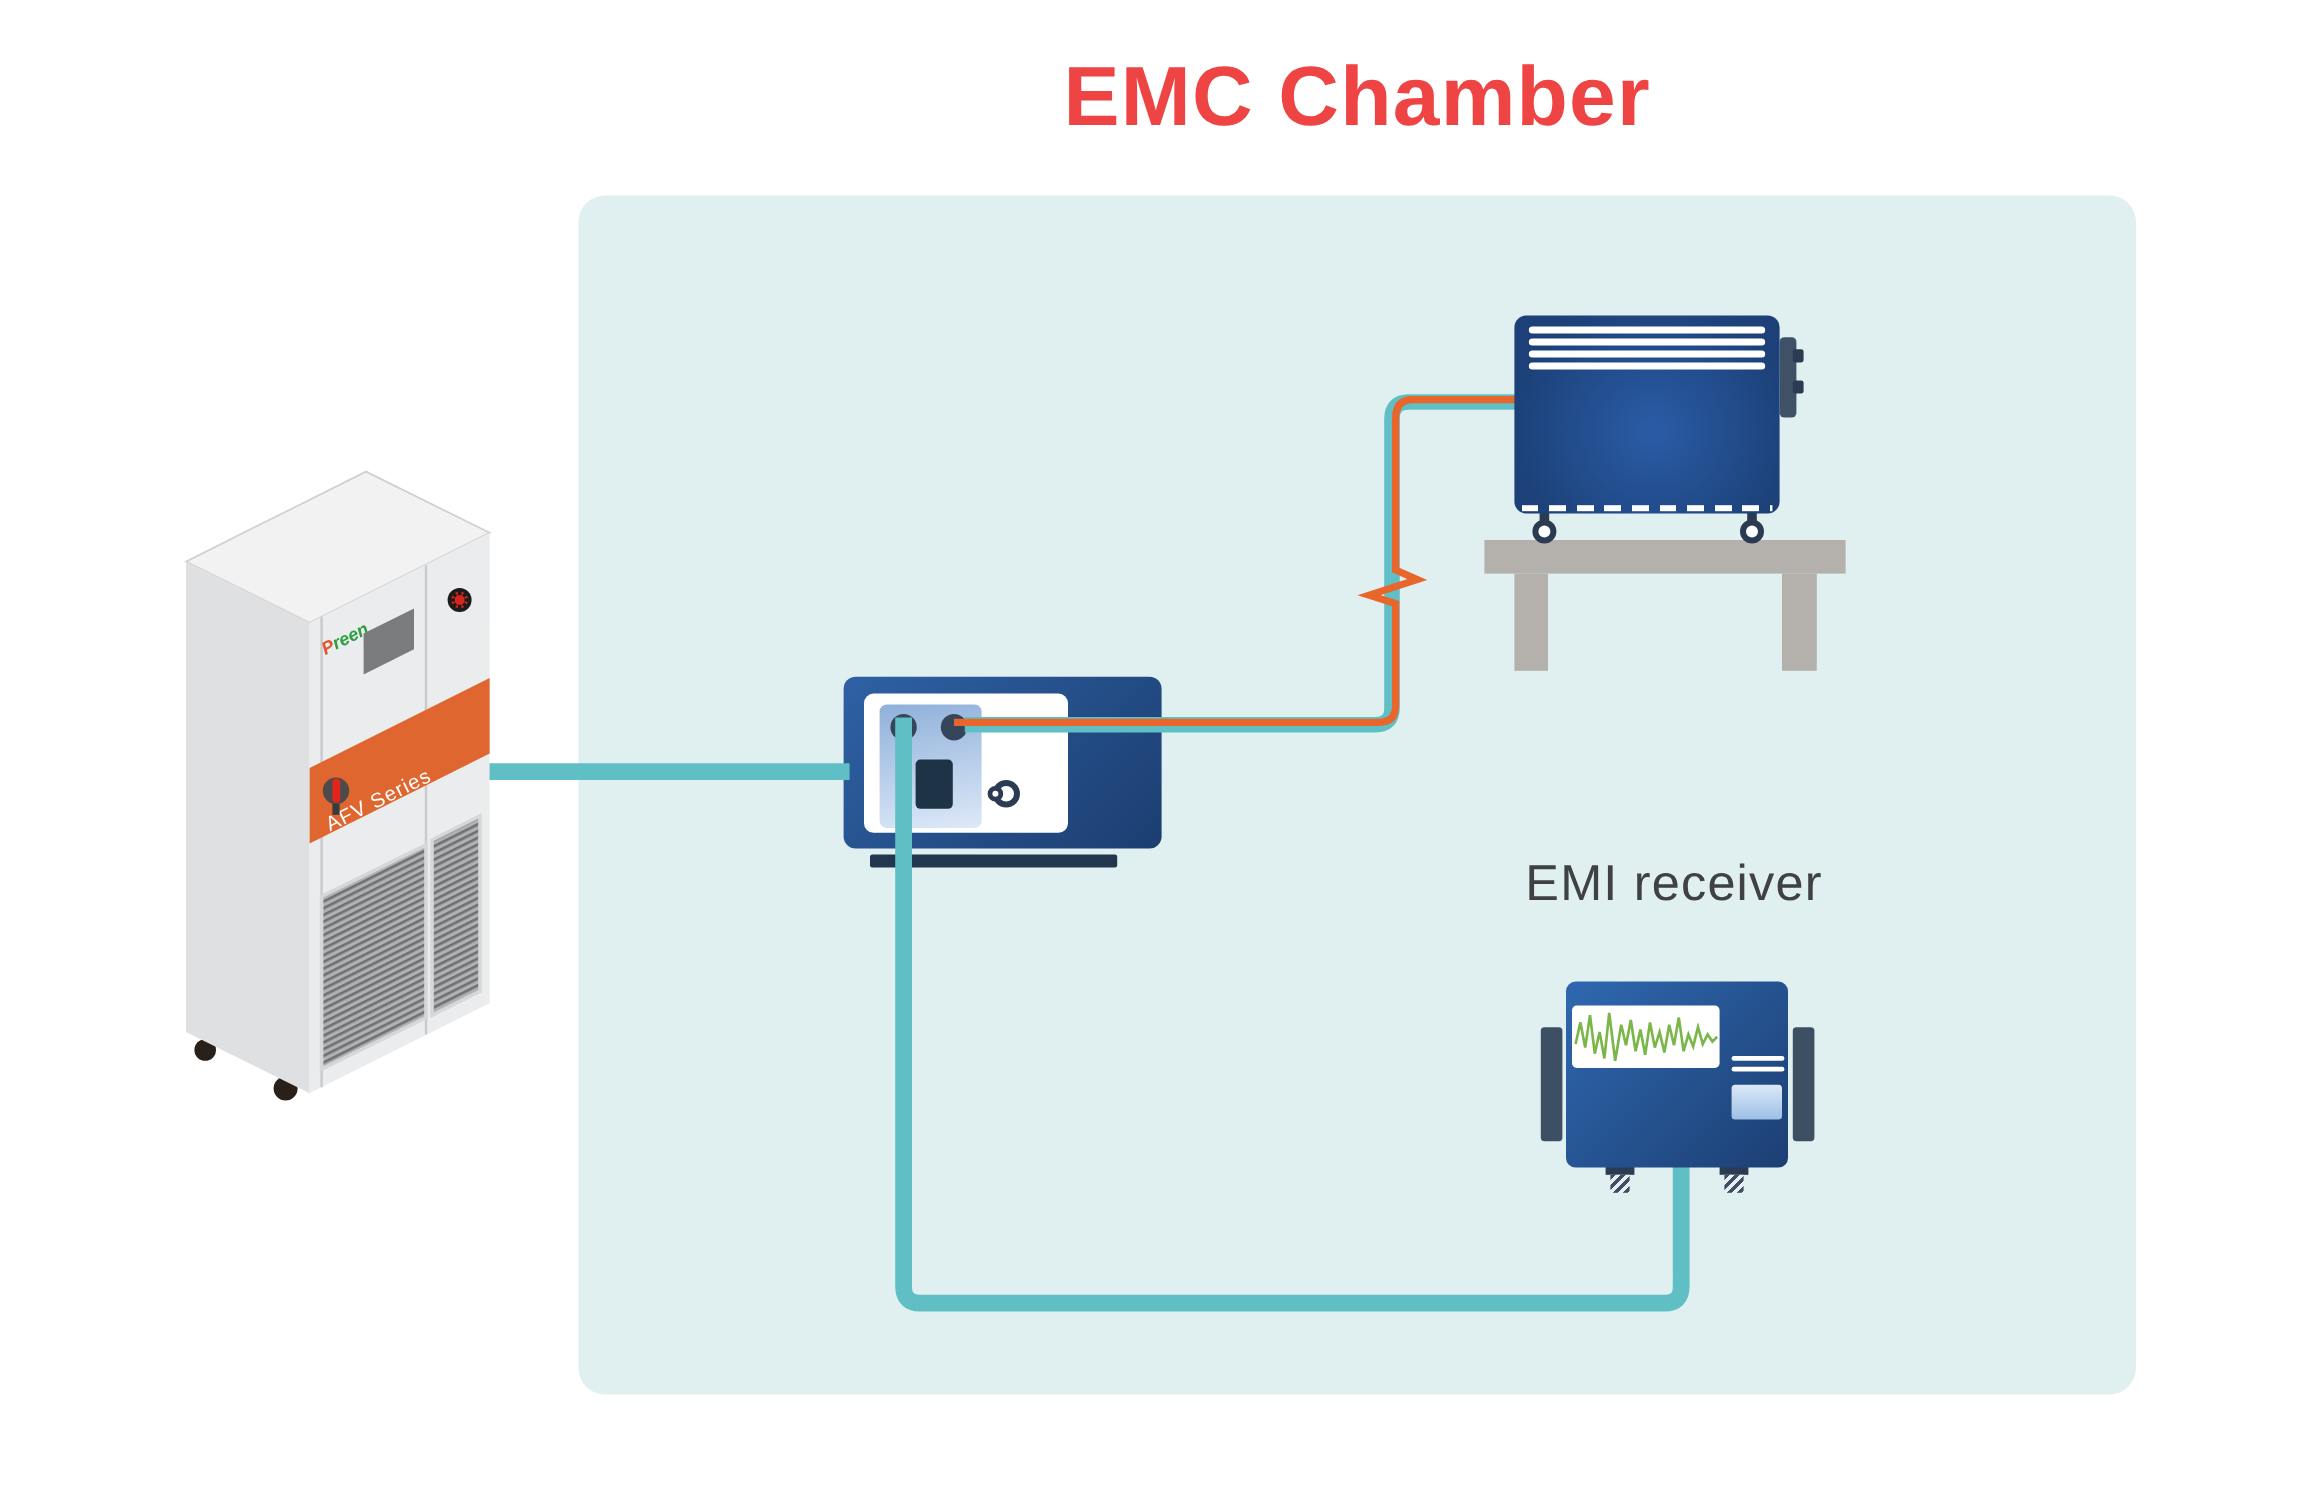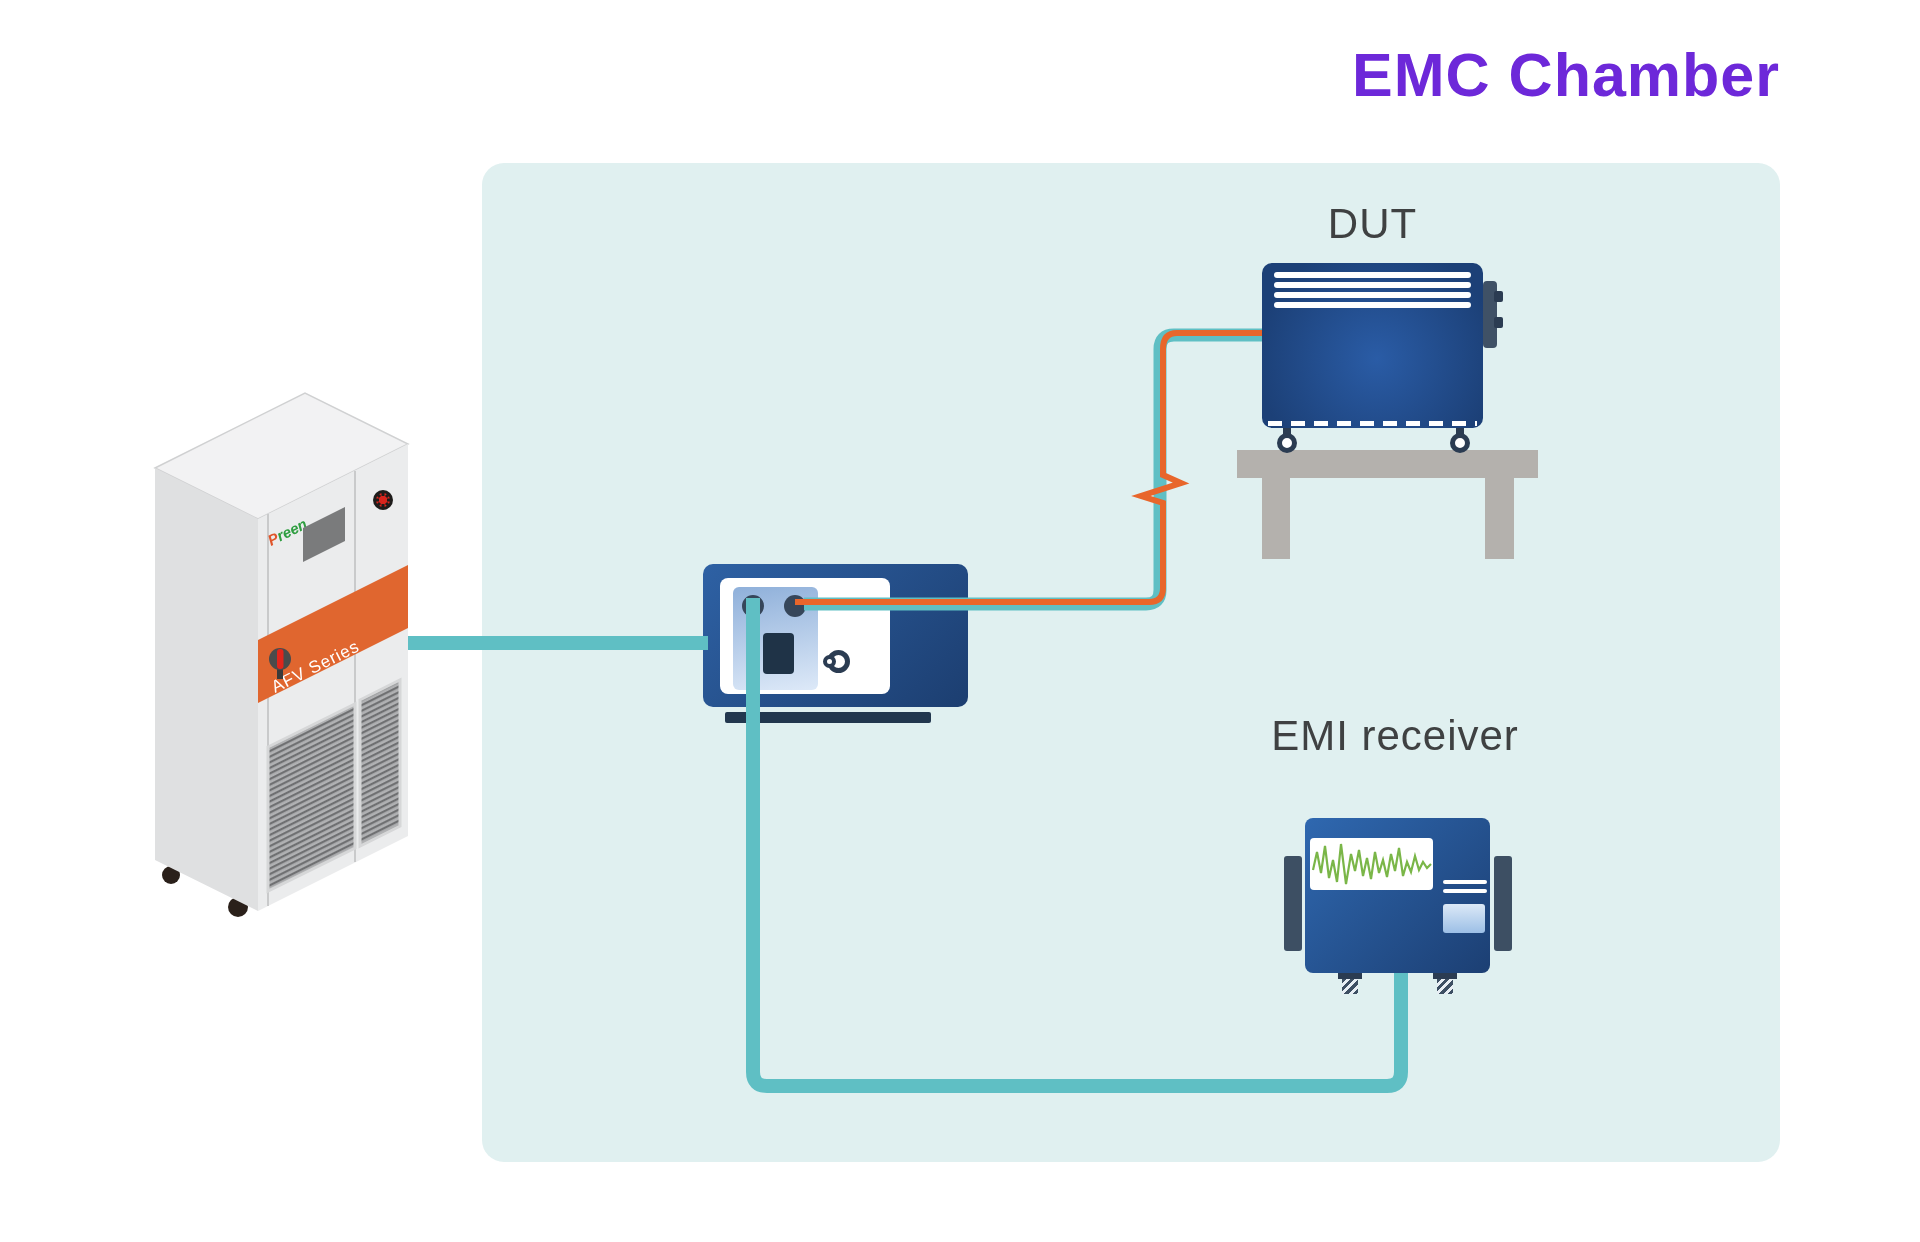--- a/index.html
+++ b/index.html
@@ -1,21 +1,21 @@
 <!DOCTYPE html>
 <html><head>
 <meta charset="utf-8">
 <style>
   html,body{margin:0;padding:0;background:#fff;}
   #canvas{position:relative;width:1920px;height:1242px;background:#ffffff;overflow:hidden;
           font-family:"Liberation Sans",sans-serif;}
   .abs{position:absolute;}
   .label{color:#3f4142;font-size:42px;line-height:48px;text-align:center;letter-spacing:1px;}
-  #title{left:482px;top:40px;width:1298px;text-align:right;font-size:61px;font-weight:800;
-         color:#6d28d9;letter-spacing:1px;}
+  #title{left:482px;top:40px;width:1298px;text-align:center;font-size:70px;font-weight:800;
+         color:#ef4444;letter-spacing:1px;}
   #chamber{left:482px;top:163px;width:1298px;height:999px;background:#e0f0f0;border-radius:22px;}
   
   #lisn-label{left:700px;top:505px;width:230px;}
   #lisn-body{left:703px;top:564px;width:265px;height:143px;border-radius:10px;
              background:linear-gradient(135deg,#2e61a4,#1c3e70);}
   #lisn-base{left:725px;top:712px;width:206px;height:11px;background:#22374e;border-radius:2px;}
   #lisn-panel{left:720px;top:578px;width:170px;height:116px;background:#ffffff;border-radius:8px;}
   #lisn-subpanel{left:733px;top:587px;width:85px;height:103px;border-radius:6px;
                  background:linear-gradient(170deg,#8fb0da,#dde9f8);}
   .port{width:22px;height:22px;border-radius:50%;box-sizing:border-box;}
@@ -58,21 +58,20 @@
 </style>
 </head>
 <body>
 
 <div id="canvas">
 
   <div id="chamber" class="abs"></div>
 
   <div id="title" class="abs">EMC Chamber</div>
 
-  <div id="dut-label" class="abs label">DUT</div>
   <div id="an-label" class="abs label">
     <div>EMI receiver</div>
   </div>
 
   <div id="lisn-base" class="abs"></div>
   <div id="lisn-body" class="abs"></div>
   <div id="lisn-panel" class="abs"></div>
   <div id="lisn-subpanel" class="abs"></div>
   <div id="lisn-port-1" class="abs port"></div>
   <div id="lisn-port-2" class="abs port"></div>

